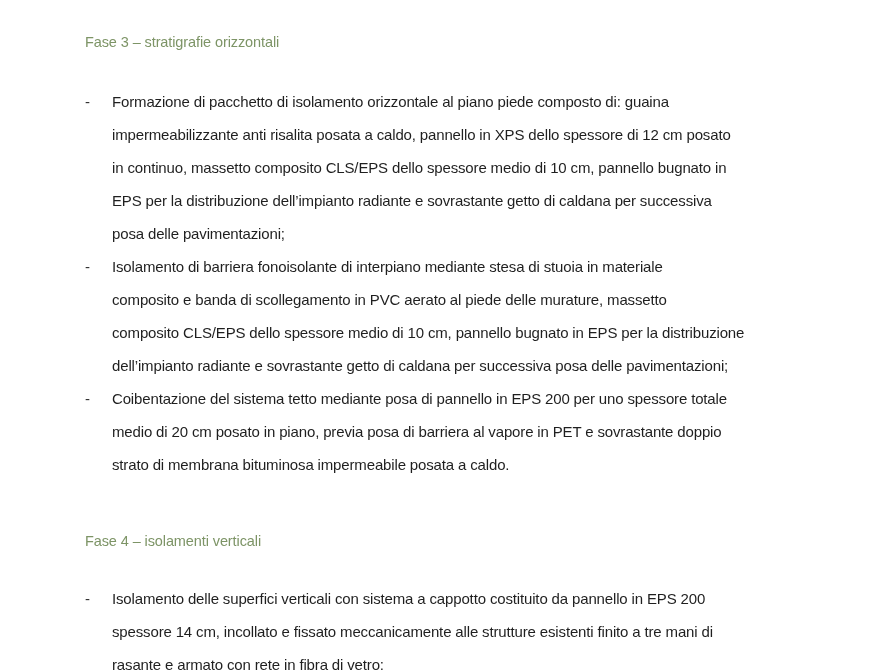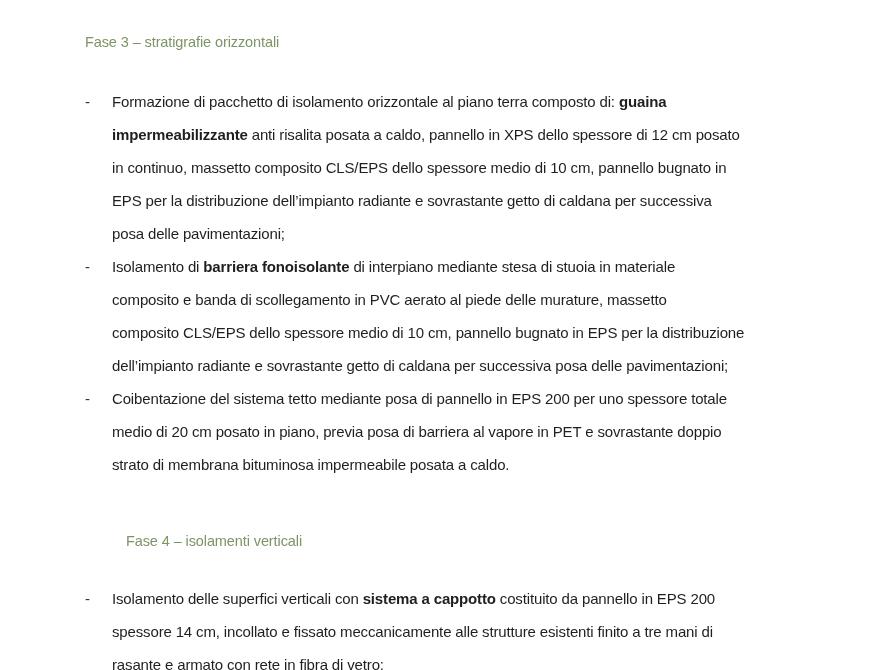--- a/index.html
+++ b/index.html
@@ -52,54 +52,54 @@
   .line {
     display: block;
     position: relative;
     left: 112px;
     height: 33px;
     line-height: 33px;
     font-size: 15px;
     white-space: nowrap;
     letter-spacing: -0.15px;
   }
-  .line b { font-weight: bold; }
+  .line b { font-weight: normal; }
 </style>
 </head>
 <body>
 
 <div class="page">
 
   <div class="heading" style="top:34px;">Fase 3 – stratigrafie orizzontali</div>
 
   <ul class="list" style="top:85px;">
     <li class="item">
       <span class="bullet">-</span>
-      <span class="line"><span>Formazione di pacchetto di isolamento orizzontale al piano terra composto di: </span><b>guaina</b></span>
+      <span class="line"><span>Formazione di pacchetto di isolamento orizzontale al piano piede composto di: </span><b>guaina</b></span>
       <span class="line"><b>impermeabilizzante</b><span> anti risalita posata a caldo, pannello in XPS dello spessore di 12 cm posato</span></span>
       <span class="line">in continuo, massetto composito CLS/EPS dello spessore medio di 10 cm, pannello bugnato in</span>
       <span class="line">EPS per la distribuzione dell’impianto radiante e sovrastante getto di caldana per successiva</span>
       <span class="line">posa delle pavimentazioni;</span>
     </li>
     <li class="item">
       <span class="bullet">-</span>
       <span class="line"><span>Isolamento di </span><b>barriera fonoisolante</b><span> di interpiano mediante stesa di stuoia in materiale</span></span>
       <span class="line">composito e banda di scollegamento in PVC aerato al piede delle murature, massetto</span>
       <span class="line">composito CLS/EPS dello spessore medio di 10 cm, pannello bugnato in EPS per la distribuzione</span>
       <span class="line">dell’impianto radiante e sovrastante getto di caldana per successiva posa delle pavimentazioni;</span>
     </li>
     <li class="item">
       <span class="bullet">-</span>
       <span class="line">Coibentazione del sistema tetto mediante posa di pannello in EPS 200 per uno spessore totale</span>
       <span class="line">medio di 20 cm posato in piano, previa posa di barriera al vapore in PET e sovrastante doppio</span>
       <span class="line">strato di membrana bituminosa impermeabile posata a caldo.</span>
     </li>
   </ul>
 
-  <div class="heading" style="top:533px;margin-left:41px;">Fase 4 – isolamenti verticali</div>
+  <div class="heading" style="top:533px;">Fase 4 – isolamenti verticali</div>
 
   <ul class="list" style="top:582px;">
     <li class="item">
       <span class="bullet">-</span>
       <span class="line"><span>Isolamento delle superfici verticali con </span><b>sistema a cappotto</b><span> costituito da pannello in EPS 200</span></span>
       <span class="line">spessore 14 cm, incollato e fissato meccanicamente alle strutture esistenti finito a tre mani di</span>
       <span class="line">rasante e armato con rete in fibra di vetro;</span>
     </li>
   </ul>
 

